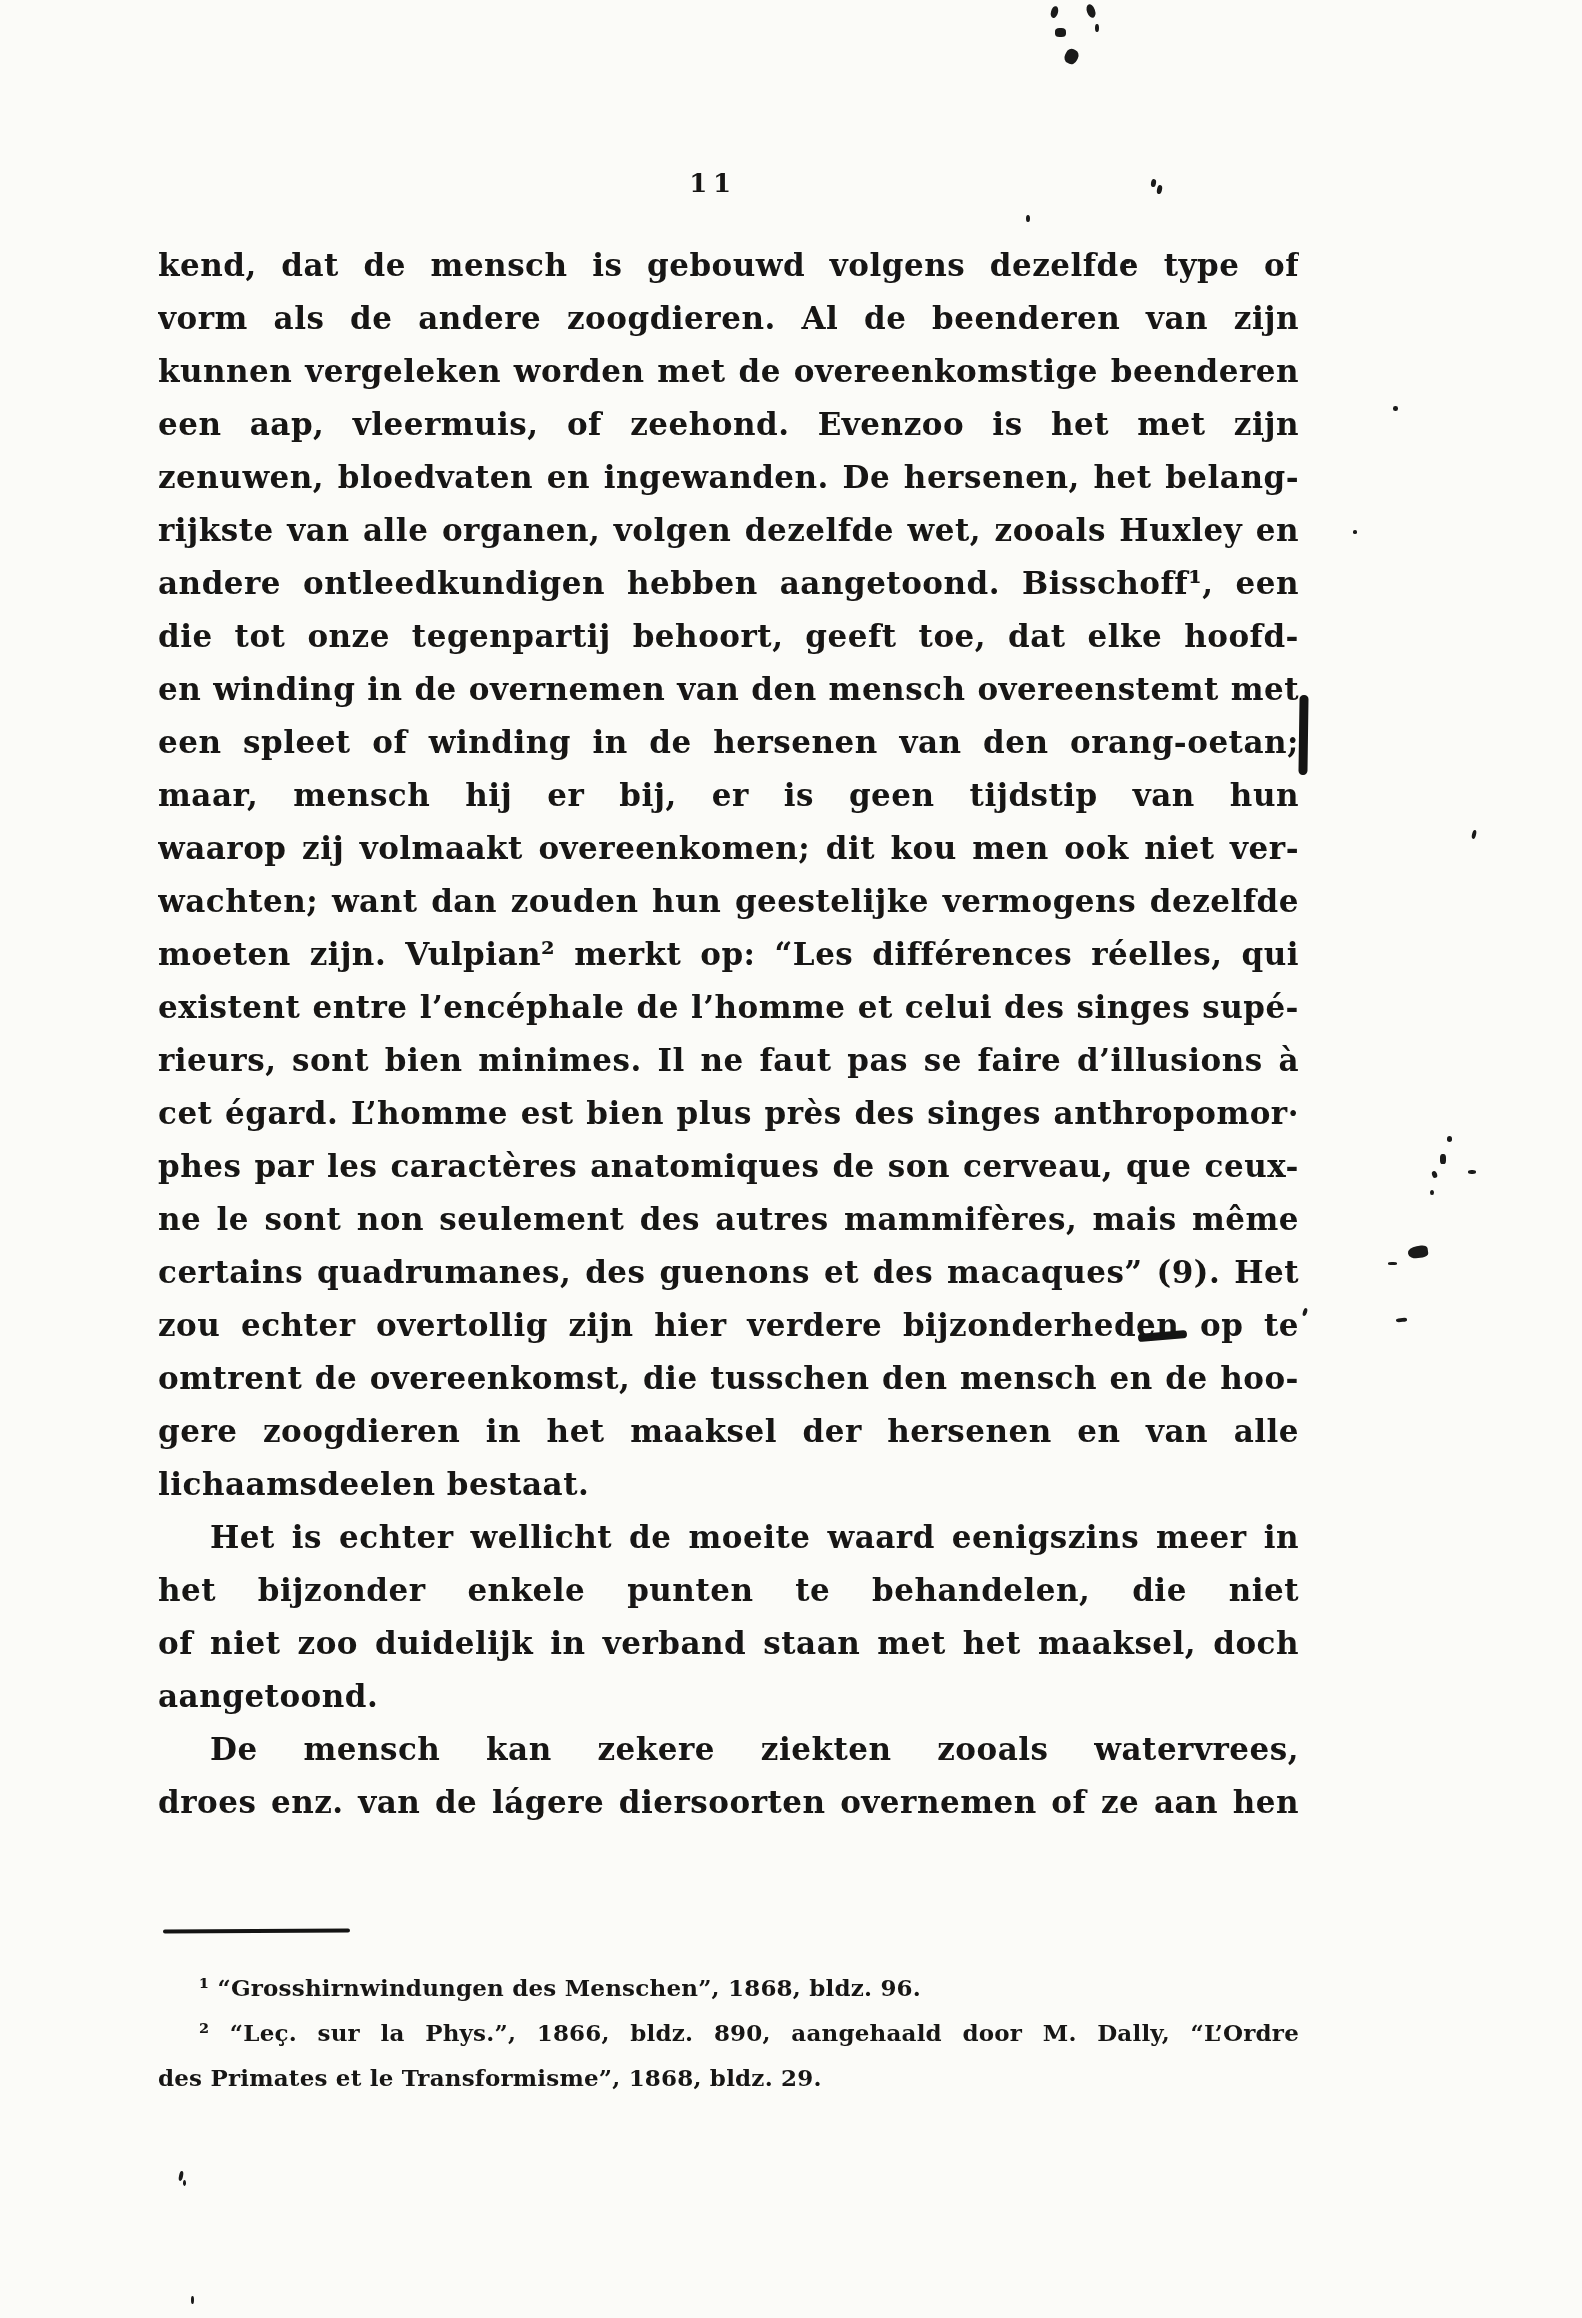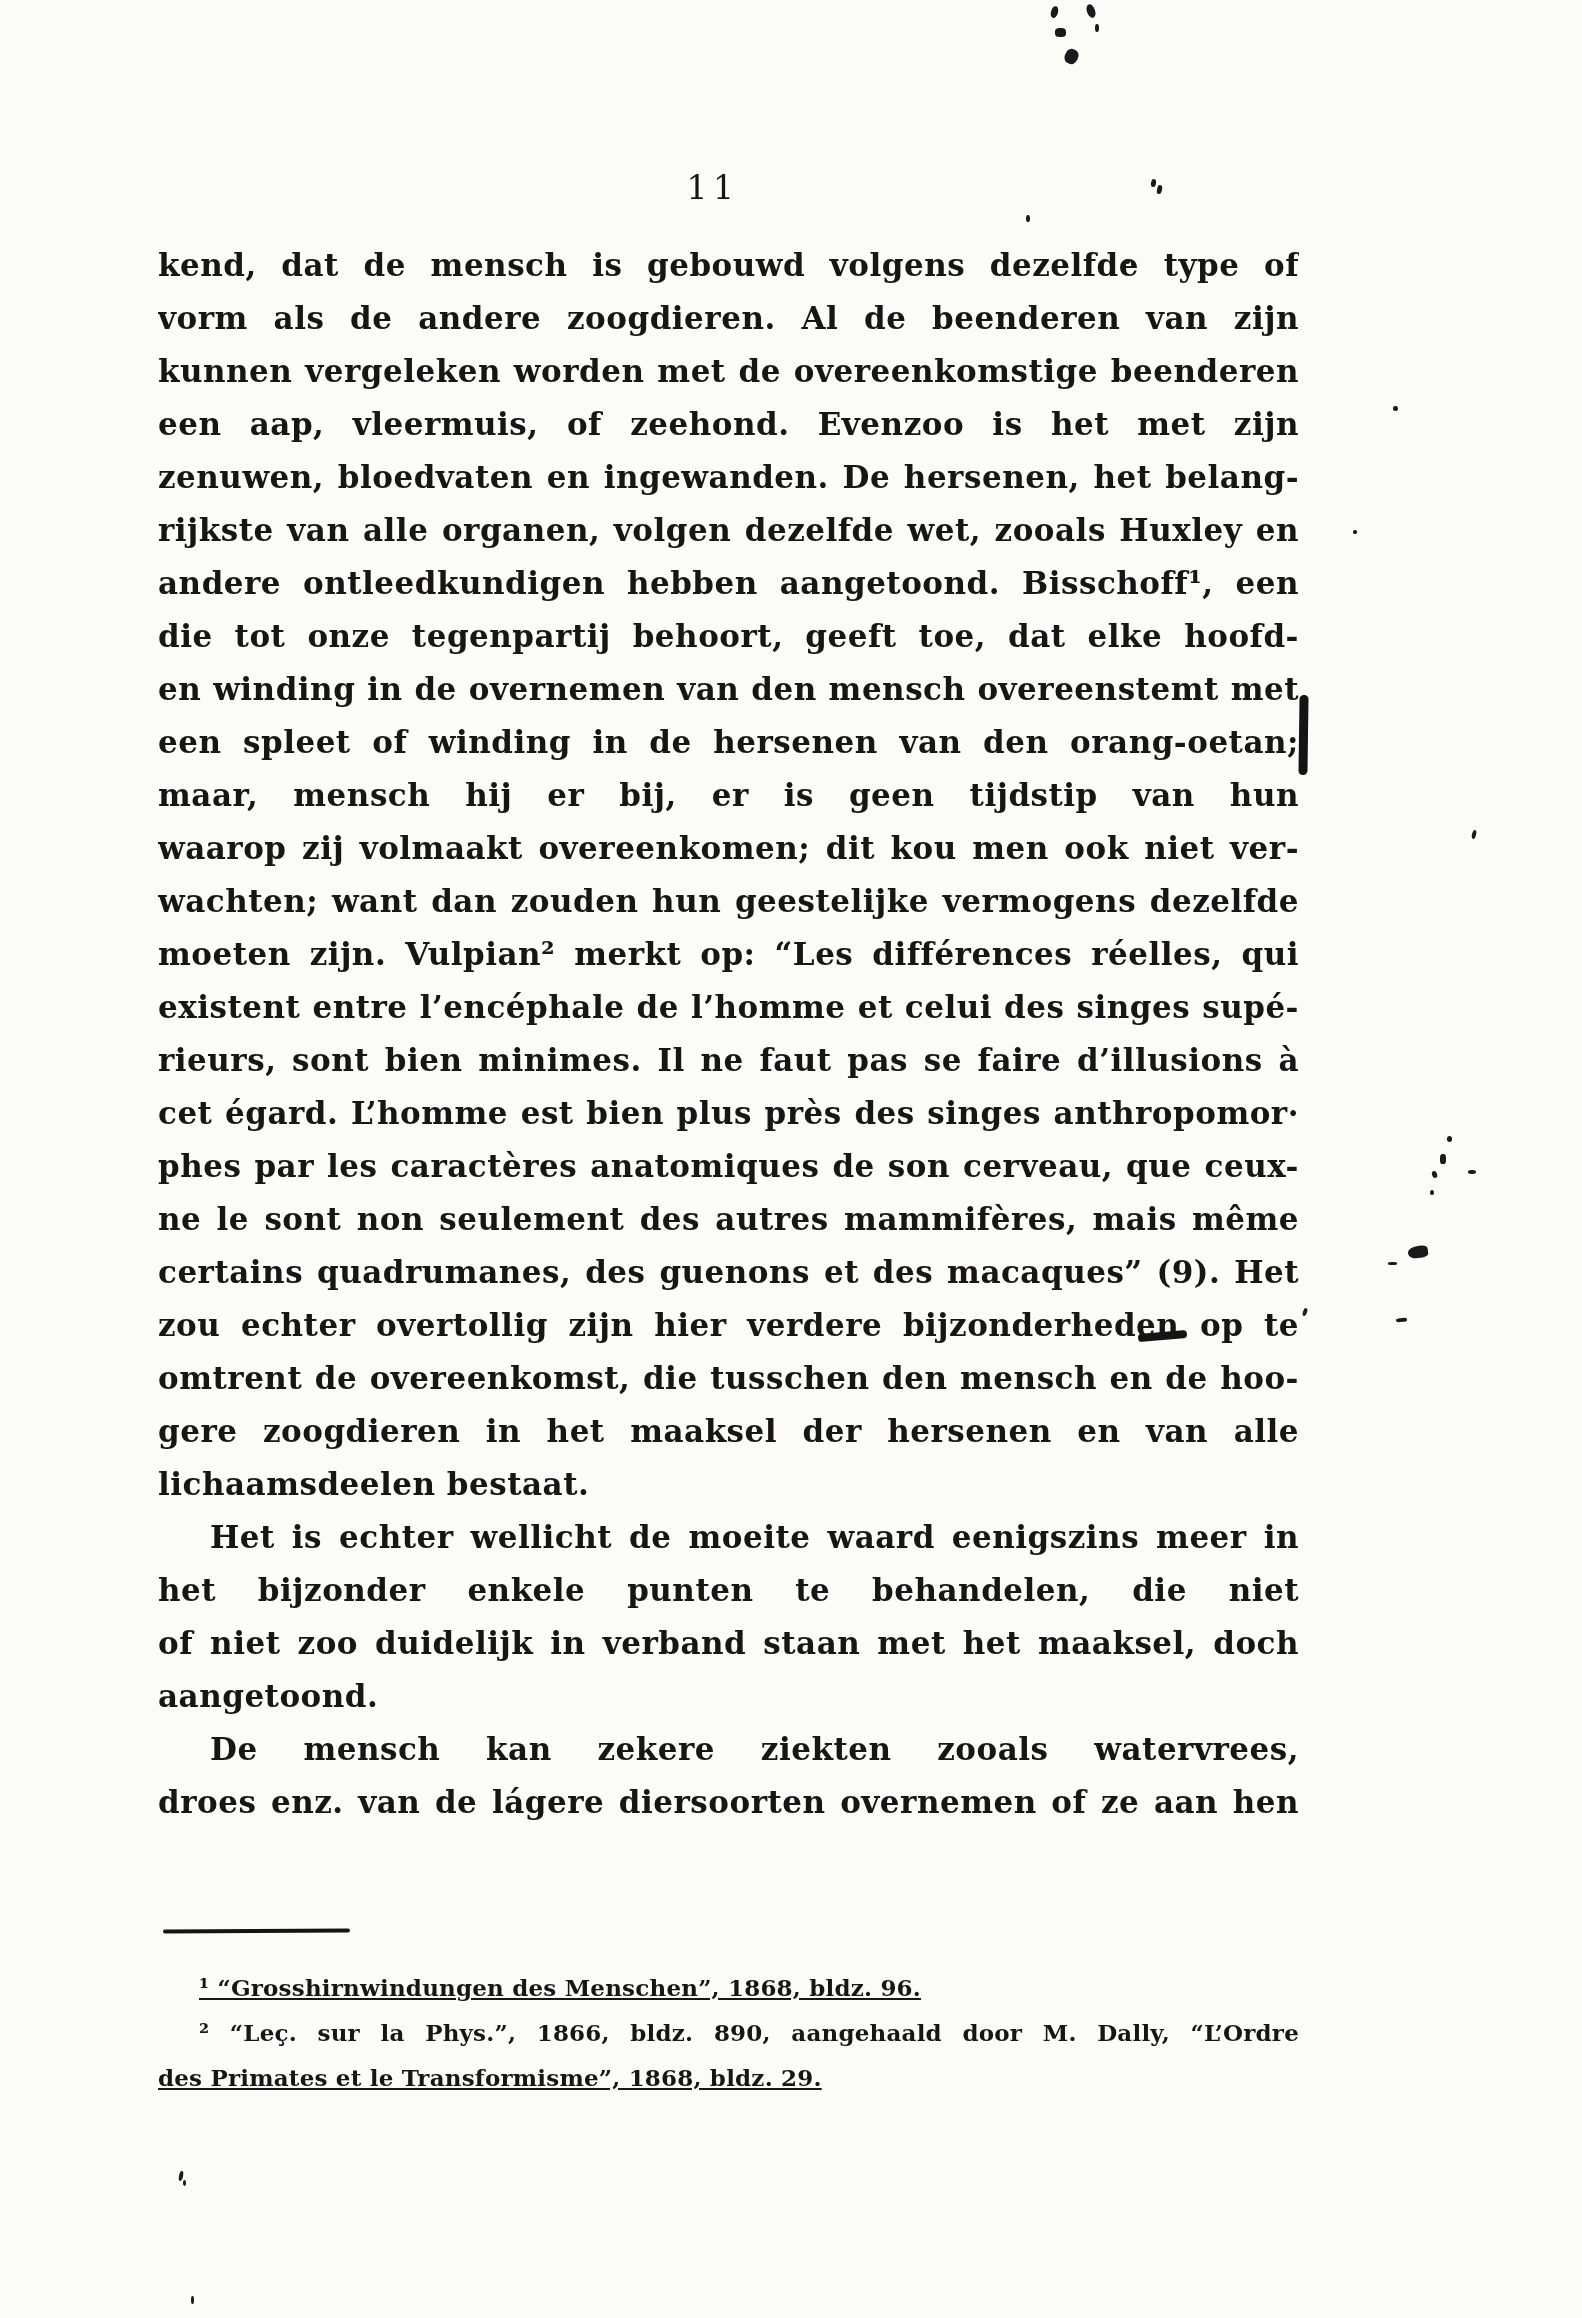--- a/index.html
+++ b/index.html
@@ -7,21 +7,21 @@
     width:1582px; height:2403px;
     background:#fbfbf8;
     position:relative;
     font-family:"DejaVu Serif", serif;
     color:#171615;
     overflow:hidden;
   }
   .page-number {
     position:absolute; top:168px; left:662px; width:102px;
     text-align:center;
-    font-size:33px; font-weight:normal; letter-spacing:5.6px;
+    font-size:26px; font-weight:bold; letter-spacing:5.6px;
   }
   .body-text {
     position:absolute; top:239px; left:158px; width:1141px;
   }
   .ln {
     font-size:31px; line-height:53px; height:53px;
     font-weight:bold; letter-spacing:0.5px;
     text-align:justify; text-align-last:justify;
     overflow:hidden;
   }
@@ -33,21 +33,21 @@
   }
   .footnotes {
     position:absolute; top:1965px; left:158px; width:1141px;
   }
   .fn {
     font-size:23px; line-height:45px; height:45px;
     font-weight:bold; letter-spacing:0.2px;
     text-align:justify; text-align-last:justify;
     overflow:hidden;
   }
-  .fn.end { text-align-last:left;text-decoration:underline; }
+  .fn.end { text-align-last:left; }
   .fn.ind { padding-left:41px; }
   .margin-line {
     position:absolute; left:1299px; top:695px; width:8.8px; height:80px;
     background:#141414; border-radius:4.2px; transform:rotate(0.8deg);
   }
   .ink-smear {
     position:absolute; left:1138px; top:1332px; width:49px; height:8px;
     background:#141414; border-radius:3.7px; transform:rotate(-5deg);
   }
   .speck { position:absolute; background:#1a1a1a; border-radius:50%; }

